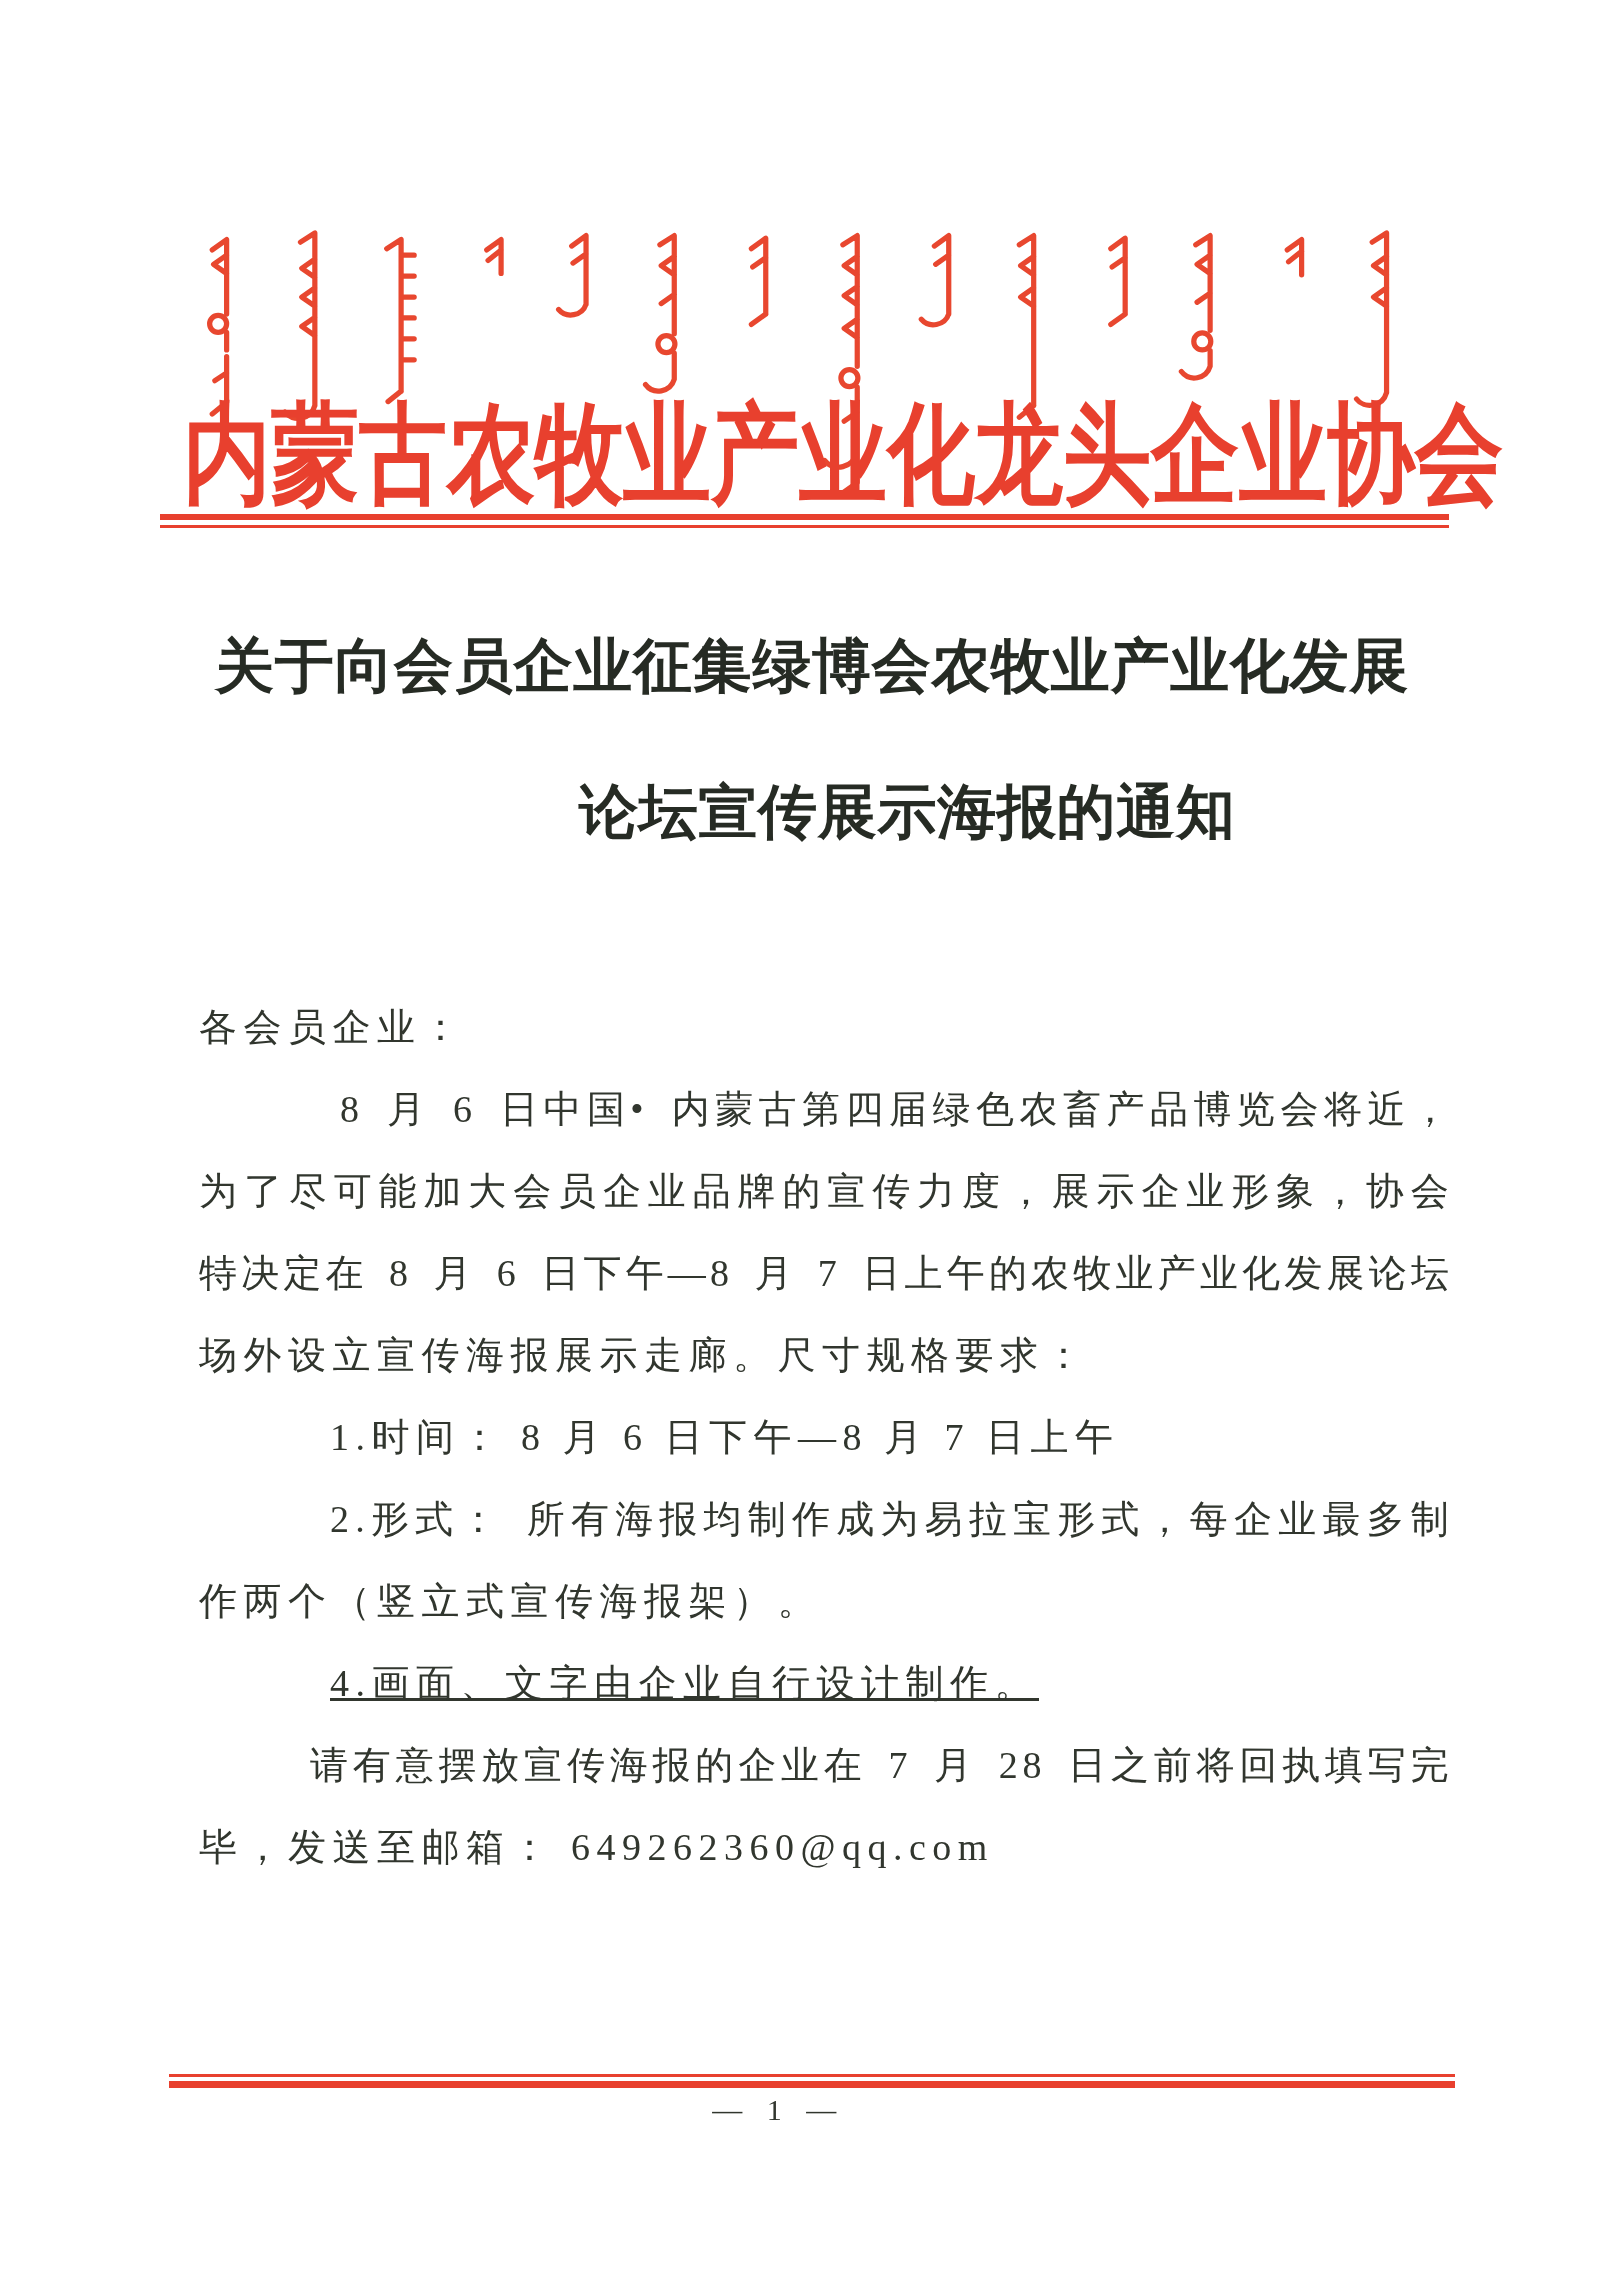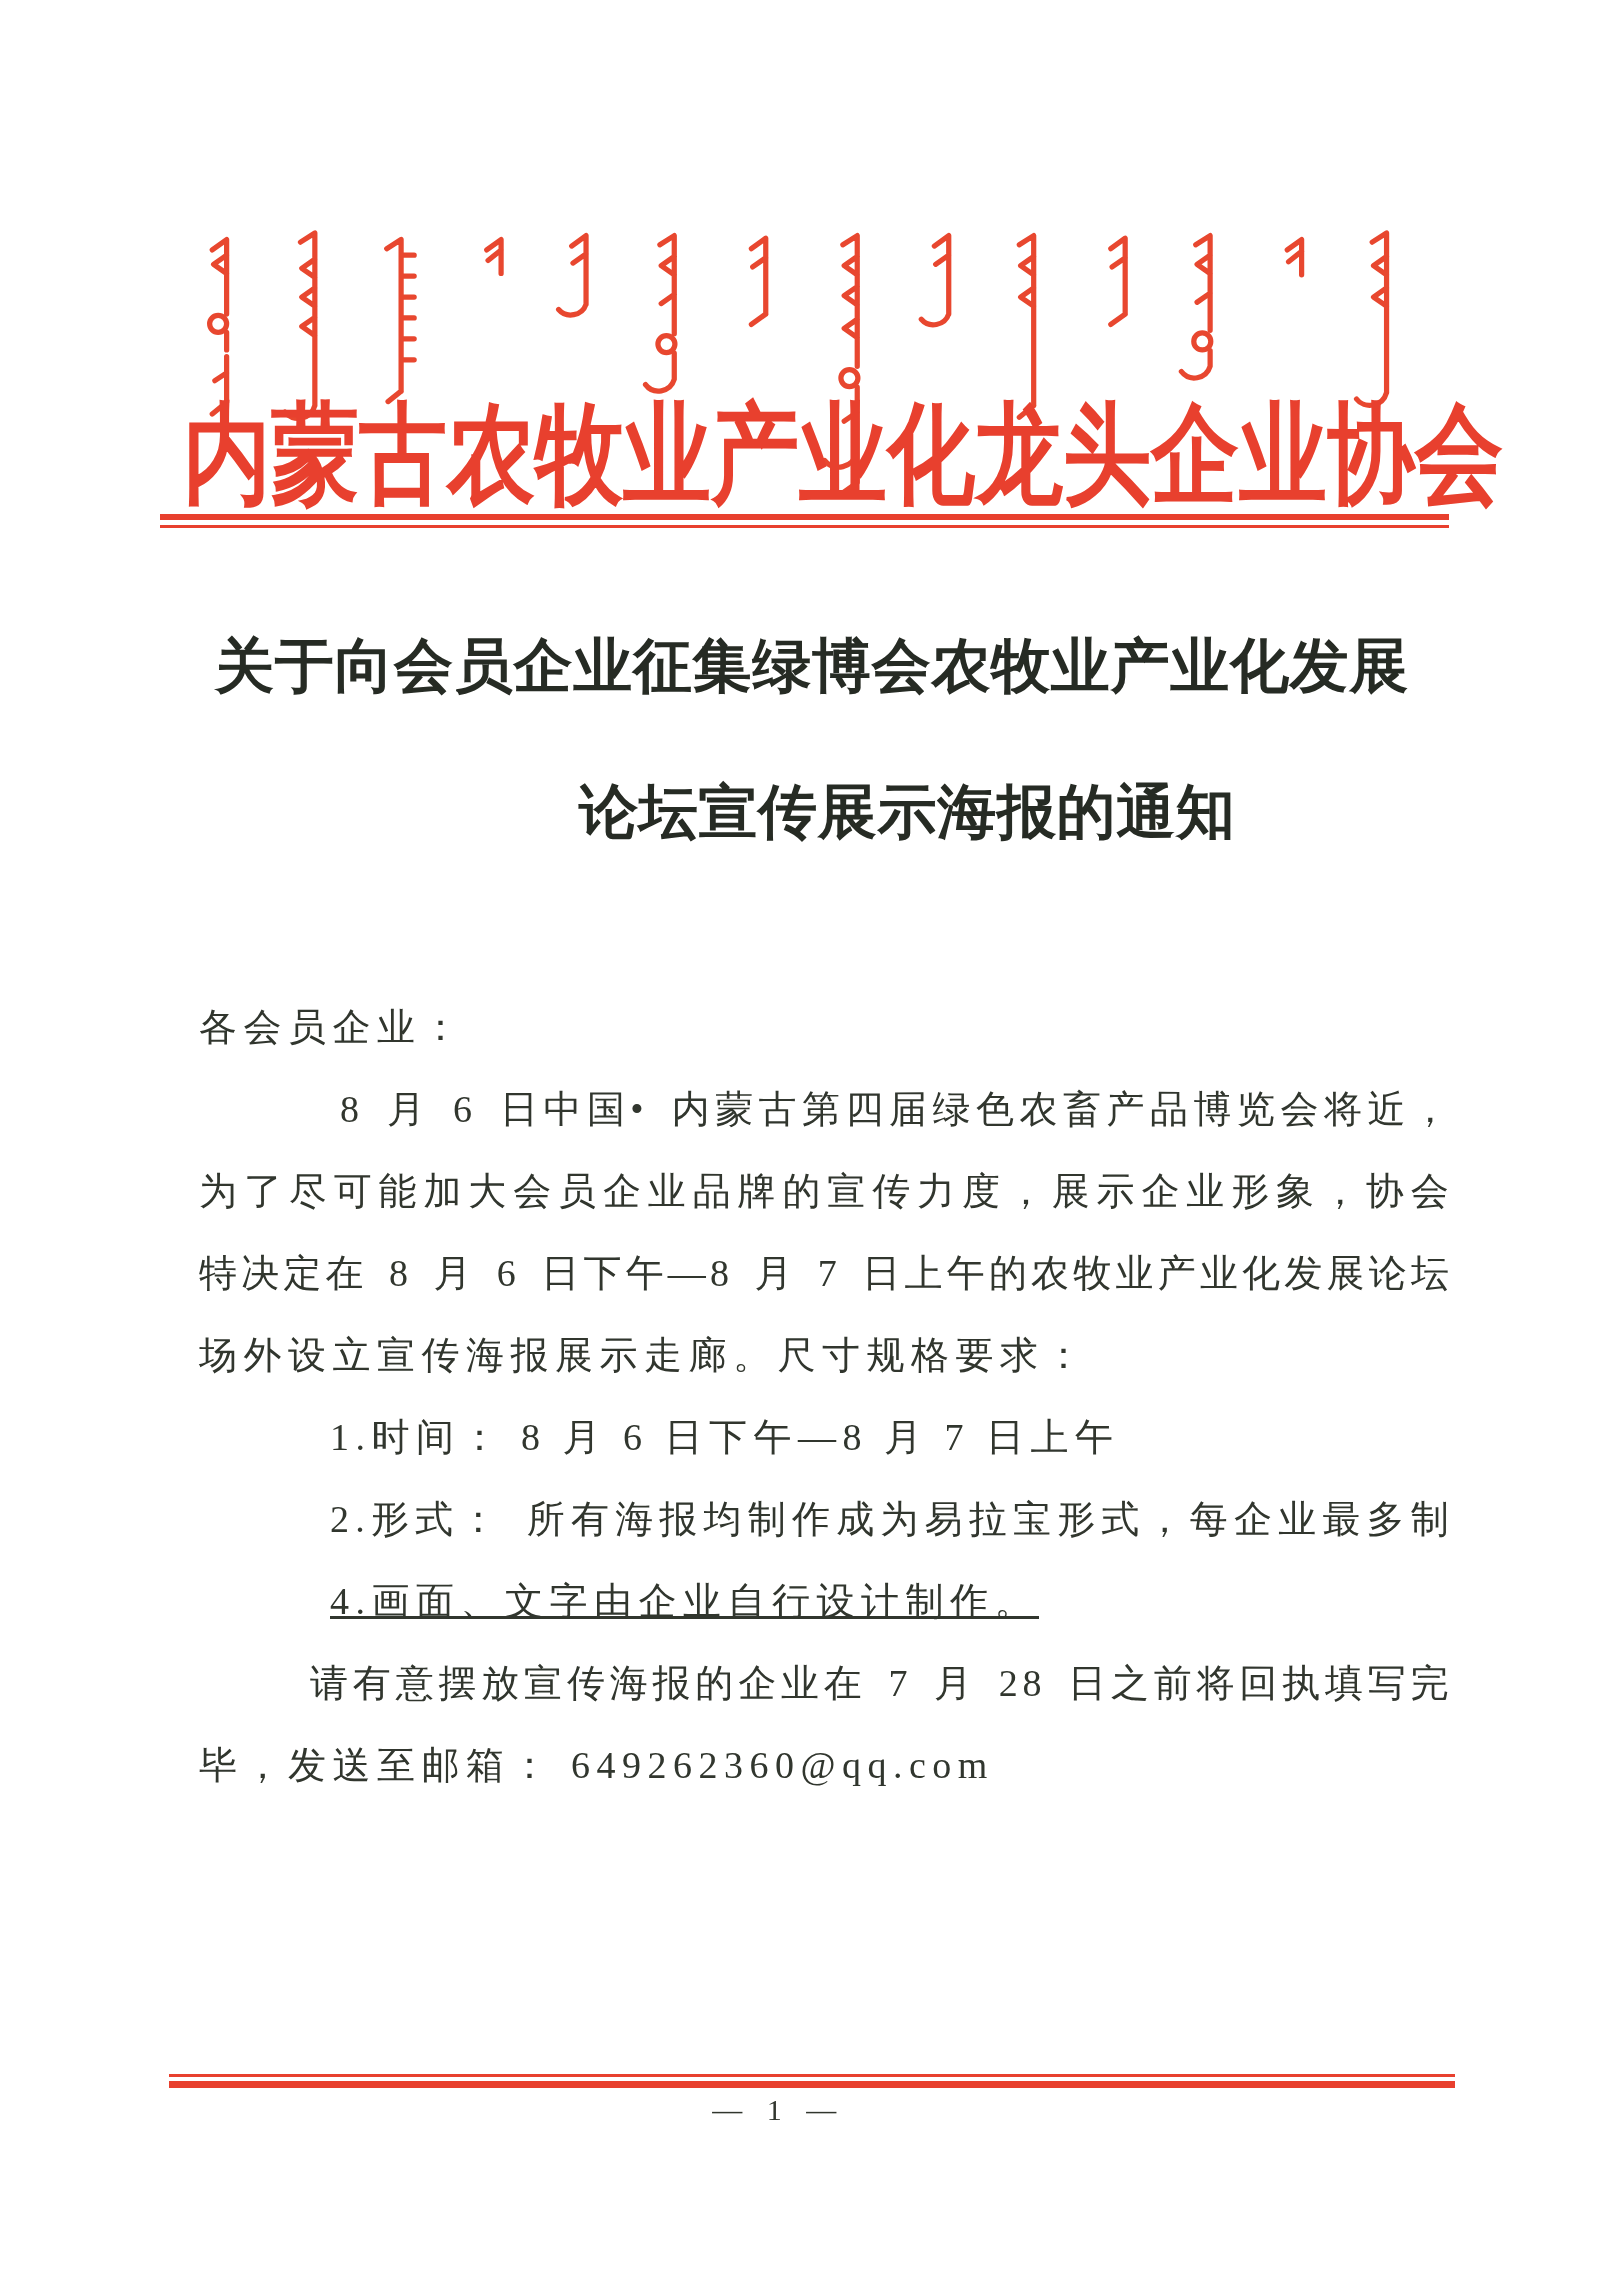--- a/index.html
+++ b/index.html
@@ -247,20 +247,21 @@
         <span>形</span>
         <span>式</span>
         <span>，</span>
         <span>每</span>
         <span>企</span>
         <span>业</span>
         <span>最</span>
         <span>多</span>
         <span>制</span>
       </div>
+      <div class="bline" style="padding-left: 0px;">作两个（竖立式宣传海报架）。</div>
       <div class="bline" style="padding-left: 131px; text-decoration: underline;">4.画面、文字由企业自行设计制作。</div>
       <div class="bline j" style="padding-left: 111px;">
         <span>请</span>
         <span>有</span>
         <span>意</span>
         <span>摆</span>
         <span>放</span>
         <span>宣</span>
         <span>传</span>
         <span>海</span>

